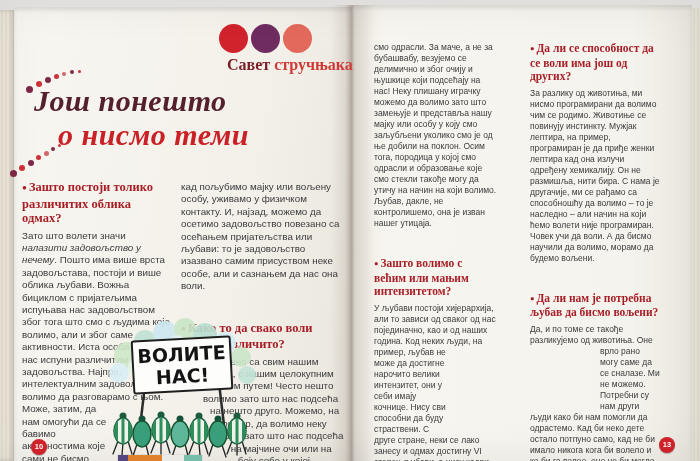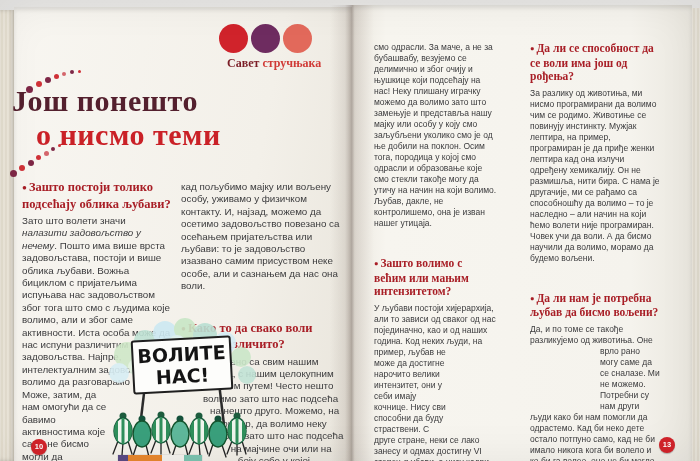--- a/index.html
+++ b/index.html
@@ -27,25 +27,25 @@
     background:linear-gradient(90deg,rgba(0,0,0,0) 0%,rgba(70,50,40,.10) 34%,rgba(60,40,30,.30) 49%,rgba(70,50,40,.12) 56%,rgba(0,0,0,0) 100%);}
   .vignette{position:absolute;inset:0;pointer-events:none;
     box-shadow:inset 0 0 45px rgba(0,0,0,.07);}
 
   
   .badge{position:absolute;left:219px;top:24px;width:110px;}
   .badge-circles{display:flex;gap:3px;}
   .badge-circles i{width:29px;height:29px;border-radius:50%;display:block;}
   .c-red{background:#d0232b;} .c-purple{background:#6e2c60;} .c-coral{background:#e2695b;}
   .badge-label{margin-top:3px;padding-left:8px;font-family:"Liberation Serif",serif;
-    font-weight:bold;font-size:12px;white-space:nowrap;}
+    font-weight:bold;font-size:16px;white-space:nowrap;}
   .badge-label .w1{color:#7b1d26;} .badge-label .w2{color:#d03a36;}
 
   
-  .title{position:absolute;left:12px;top:84px;font-family:"Liberation Serif",serif;font-weight:bold;}
+  .title{position:absolute;left:34px;top:84px;font-family:"Liberation Serif",serif;font-weight:bold;font-style:italic;}
   .title-l1{font-size:30px;line-height:34px;color:#54202e;letter-spacing:.5px;}
   .title-l2{font-size:30px;line-height:33px;color:#ca2127;margin-left:24px;letter-spacing:.5px;}
   .dots{position:absolute;}
   .dots span{position:absolute;border-radius:50%;}
   .dots-a{left:26px;top:70px;width:60px;height:30px;}
   .dots-a span:nth-child(1){left:0;top:16px;width:7px;height:7px;background:#7e2746;}
   .dots-a span:nth-child(2){left:10px;top:11px;width:6px;height:6px;background:#cf3137;}
   .dots-a span:nth-child(3){left:19px;top:7px;width:6px;height:6px;background:#7e2746;}
   .dots-a span:nth-child(4){left:28px;top:4px;width:5px;height:5px;background:#cf3137;}
   .dots-a span:nth-child(5){left:36px;top:2px;width:4px;height:4px;background:#d4656b;}
@@ -147,21 +147,21 @@
       <span></span>
       <span></span>
   </div>
 
   <div class="title">
     <div class="title-l1">Још понешто</div>
     <div class="title-l2">о нисмо теми</div>
   </div>
 
   <div class="col col-l1">
-    <h3 class="sect">Зашто постоји толико подсећају облика љубави?</h3>
+    <h3 class="sect">Зашто постоји толико различитих облика одмах?</h3>
     <p><span>Зато што волети значи </span><span class="it">налазити задовољство у нечему</span><span>. Пошто има више врста задовољстава, постоји и више облика љубави. Вожња бициклом с пријатељима испуњава нас задовољством због тога што смо с људима које волимо, али и због саме активности. Иста особа може да нас испуни различитим врстама задовољства. Најпре, интелектуалним задовољством: волимо да разговарамо с њом. Може, затим, да </span><span class="fl-r"></span><span>нам омогући да се бавимо активностима које сами не бисмо могли да упражњавамо. Или да нам пружи физичко задовољство:</span></p>
   </div>
 
   <div class="col col-l2">
     <p>кад пољубимо мајку или вољену особу, уживамо у физичком контакту. И, најзад, можемо да осетимо задовољство повезано са осећањем пријатељства или љубави: то је задовољство изазвано самим присуством неке особе, али и сазнањем да нас она воли.</p>
     <h3 class="sect later">Како то да свако воли нешто различито?</h3>
     <p><span>То је повезано са свим нашим искуствима, с нашим </span><span class="fl-l-tri"></span><span>целокупним животним путем! Често нешто волимо зато што нас подсећа на нешто друго. Можемо, на пример, да волимо неку боју зато што нас подсећа на мајчине очи или на боју собе у којој</span></p>
   </div>
 
   <div class="illu">
@@ -268,21 +268,21 @@
   </div>
 
   <div class="col col-r1">
     <p>смо одрасли. За маче, а не за бубашвабу, везујемо се делимично и због очију и њушкице који подсећају на нас! Неку плишану играчку можемо да волимо зато што замењује и представља нашу мајку или особу у коју смо заљубљени уколико смо је од ње добили на поклон. Осим тога, породица у којој смо одрасли и образовање које смо стекли такође могу да утичу на начин на који волимо. Љубав, дакле, не контролишемо, она је изван нашег утицаја.</p>
     <h3 class="sect later">Зашто волимо с већим или мањим интензитетом?</h3>
     <p><span>У љубави постоји хијерархија, али то зависи од сваког од нас појединачно, као и од наших година. Код неких људи, на </span><span class="fl-r-q"></span><span>пример, љубав не може да достигне нарочито велики интензитет, они у себи имају кочнице. Нису сви способни да буду страствени. </span><span>С друге стране, неки се лако занесу и одмах достигну VI степен љубави, а нису кадри да пређу I и II степен... Можемо, такође, некога да волимо али да не волимо све код њега: можемо нешто да волимо, а нешто не.</span></p>
   </div>
 
 
   <div class="col col-r2">
-    <h3 class="sect">Да ли се способност да се воли има још од рођења?</h3>
+    <h3 class="sect">Да ли се способност да се воли има још од других?</h3>
     <p>За разлику од животиња, ми нисмо програмирани да волимо чим се родимо. Животиње се повинују инстинкту. Мужјак лептира, на пример, програмиран је да приђе женки лептира кад она излучи одређену хемикалију. Он не размишља, нити бира. С нама је другачије, ми се рађамо са способношћу да волимо – то је наследно – али начин на који ћемо волети није програмиран. Човек учи да воли. А да бисмо научили да волимо, морамо да будемо вољени.</p>
     <h3 class="sect later">Да ли нам је потребна љубав да бисмо вољени?</h3>
     <p><span>Да, и по томе се такође разликујемо од животиња. Оне </span><span class="fl-l-q"></span><span>врло рано могу саме да се сналазе. Ми не можемо. Потребни </span><span>су нам други људи како би нам помогли да одрастемо. Кад би неко дете остало потпуно само, кад не би имало никога кога би волело и ко би га волео, оно не би могло да воли. Штавише, умрло би. То је наша слабост, али је у томе и наша снага. Пошто зависимо од других, ми се њима хранимо: љубав</span></p>
   </div>
 
   <div class="pn pn-left">10</div>
   <div class="pn pn-right">13</div>
 
   <div class="strip">
     <i class="s1"></i>

